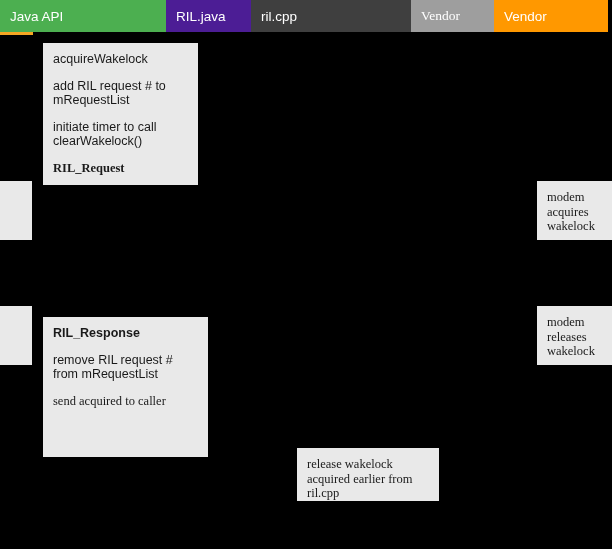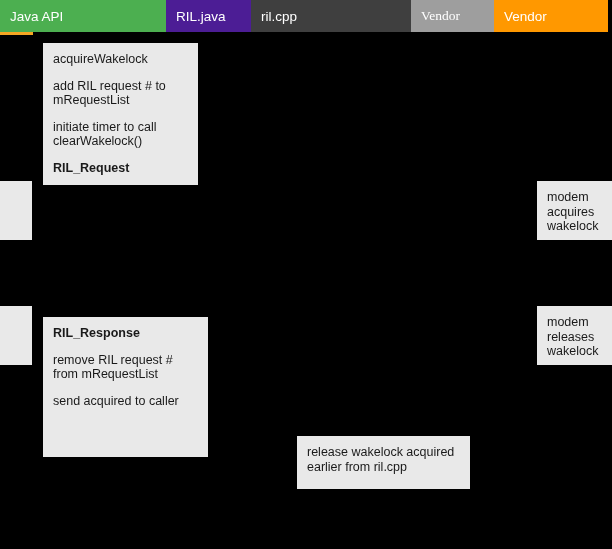--- a/index.html
+++ b/index.html
@@ -61,39 +61,40 @@
     font-size: 12.5px;
     line-height: 14.5px;
     padding: 9px 9px 9px 10px;
     overflow: hidden;
   }
   .note p {
     margin: 0 0 12px 0;
   }
   .note p:last-child {
     margin-bottom: 0;
+    font-family: Liberation Serif, serif;
   }
   .note p.strong {
     font-weight: bold;
   }
 
   
   #note-ril-request {
     left: 43px;  top: 43px;
     width: 155px; height: 142px;
   }
   
   #note-ril-response {
     left: 43px;  top: 317px;
     width: 165px; height: 140px;
   }
   
   #note-release-wakelock {
-    left: 297px; top: 436px;
-    width: 173px; height: 53px;
+    left: 297px; top: 448px;
+    width: 142px; height: 53px;
   }
   
   #note-modem-acquires {
     left: 537px; top: 181px;
     width: 80px;  height: 59px;
   }
   #note-modem-releases {
     left: 537px; top: 306px;
     width: 80px;  height: 59px;
   }

